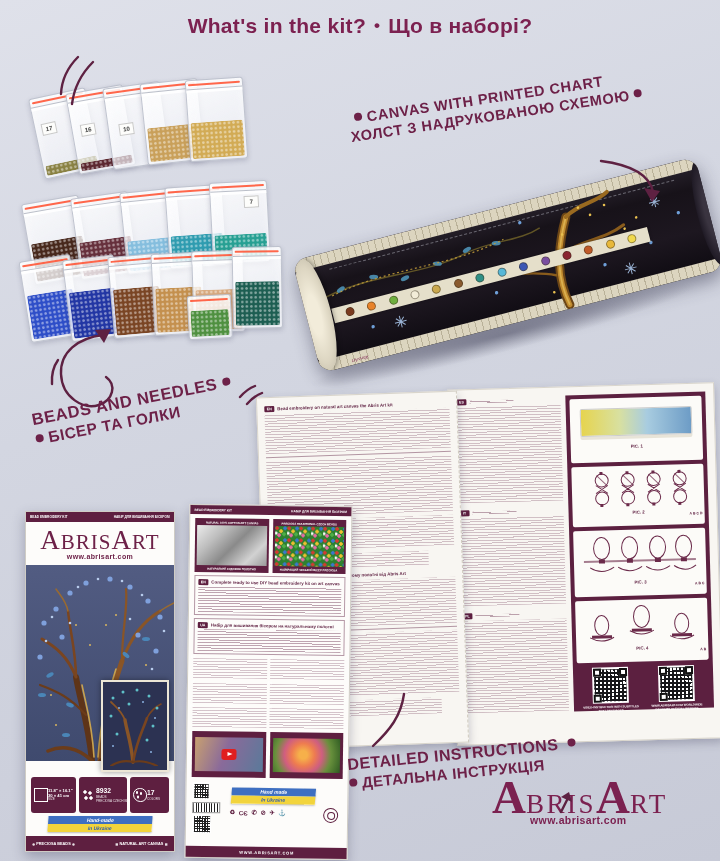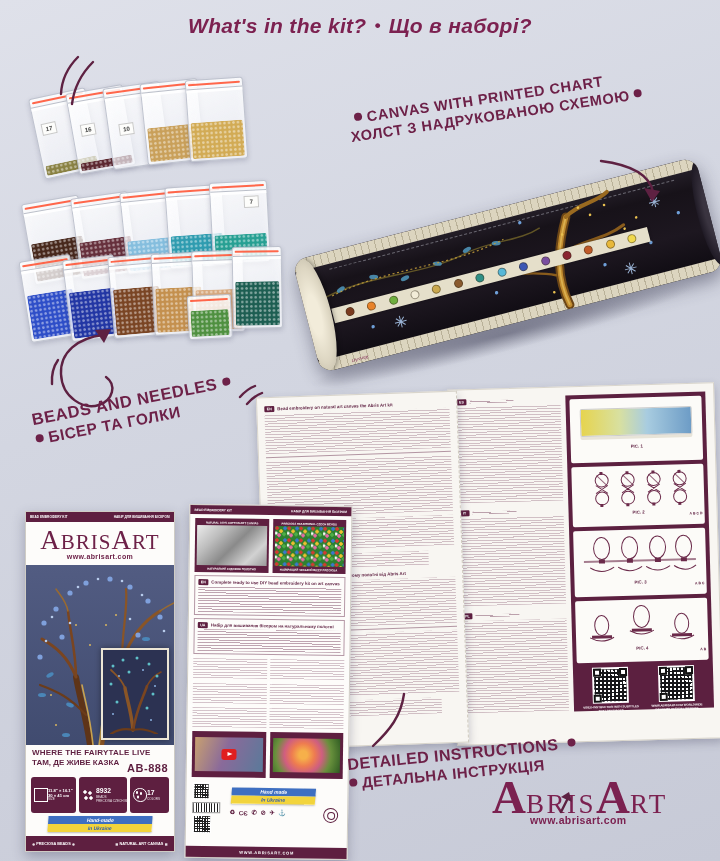--- a/index.html
+++ b/index.html
@@ -1,21 +1,21 @@
 <!DOCTYPE html>
 <html><head>
 <meta charset="utf-8">
 <style>
   html,body{margin:0;padding:0;}
   #page{position:relative;width:720px;height:861px;overflow:hidden;
     background:linear-gradient(160deg,#dfe1ea 0%,#d3d6e1 40%,#c7cad7 100%);
     font-family:"Liberation Sans",sans-serif;}
   .abs{position:absolute;}
   
-  #title{left:0;right:0;top:14px;text-align:center;color:#7c2150;font-weight:bold;font-size:21px;letter-spacing:.3px;font-style:italic;}
+  #title{left:0;right:0;top:14px;text-align:center;color:#7c2150;font-weight:bold;font-size:21px;letter-spacing:.3px;}
   #title .sep{margin:0 8px;font-size:17px;vertical-align:2px;}
   
   .ann{color:#6d2148;font-weight:bold;line-height:1.25;white-space:nowrap;z-index:45;}
   .dot{display:inline-block;width:8px;height:8px;border-radius:50%;background:#6d2148;vertical-align:2px;}
   #ann-canvas{left:354px;top:88px;font-size:14.5px;letter-spacing:.6px;transform:rotate(-8.5deg);}
   #ann-canvas .l2{margin-left:-6px;}
   #ann-beads{left:32px;top:390px;font-size:16.5px;letter-spacing:.5px;transform:rotate(-11deg);}
   #ann-detailed{left:348px;top:744px;font-size:16px;letter-spacing:.4px;transform:rotate(-5.5deg);}
   
   #bags{left:16px;top:82px;width:268px;height:252px;transform:rotate(-3deg);z-index:5;}
@@ -600,25 +600,20 @@
           <g fill="#8ab0e0">
               <circle cx="16" cy="26" r="1"></circle>
               <circle cx="40" cy="20" r="1"></circle>
               <circle cx="52" cy="36" r="1"></circle>
               <circle cx="10" cy="64" r="1"></circle>
               <circle cx="48" cy="70" r="1"></circle>
             </g>
         </svg>
       </div>
     </div>
-    <div id="titleF">
-      <div class="t1">WHERE THE FAIRYTALE LIVE</div>
-      <div class="t2">ТАМ, ДЕ ЖИВЕ КАЗКА</div>
-      <div class="sku">AB-888</div>
-    </div>
     <div id="infoF">
       <div class="ibx" style="flex:1.15">
         <span class="icn frame"></span>
         <span class="tc">
             <span class="w">11.8" × 16.1"</span>
             <span class="w">30 × 41 cm</span>
             <span class="s">SIZE</span>
           </span>
       </div>
       <div class="ibx" style="flex:1.2">

